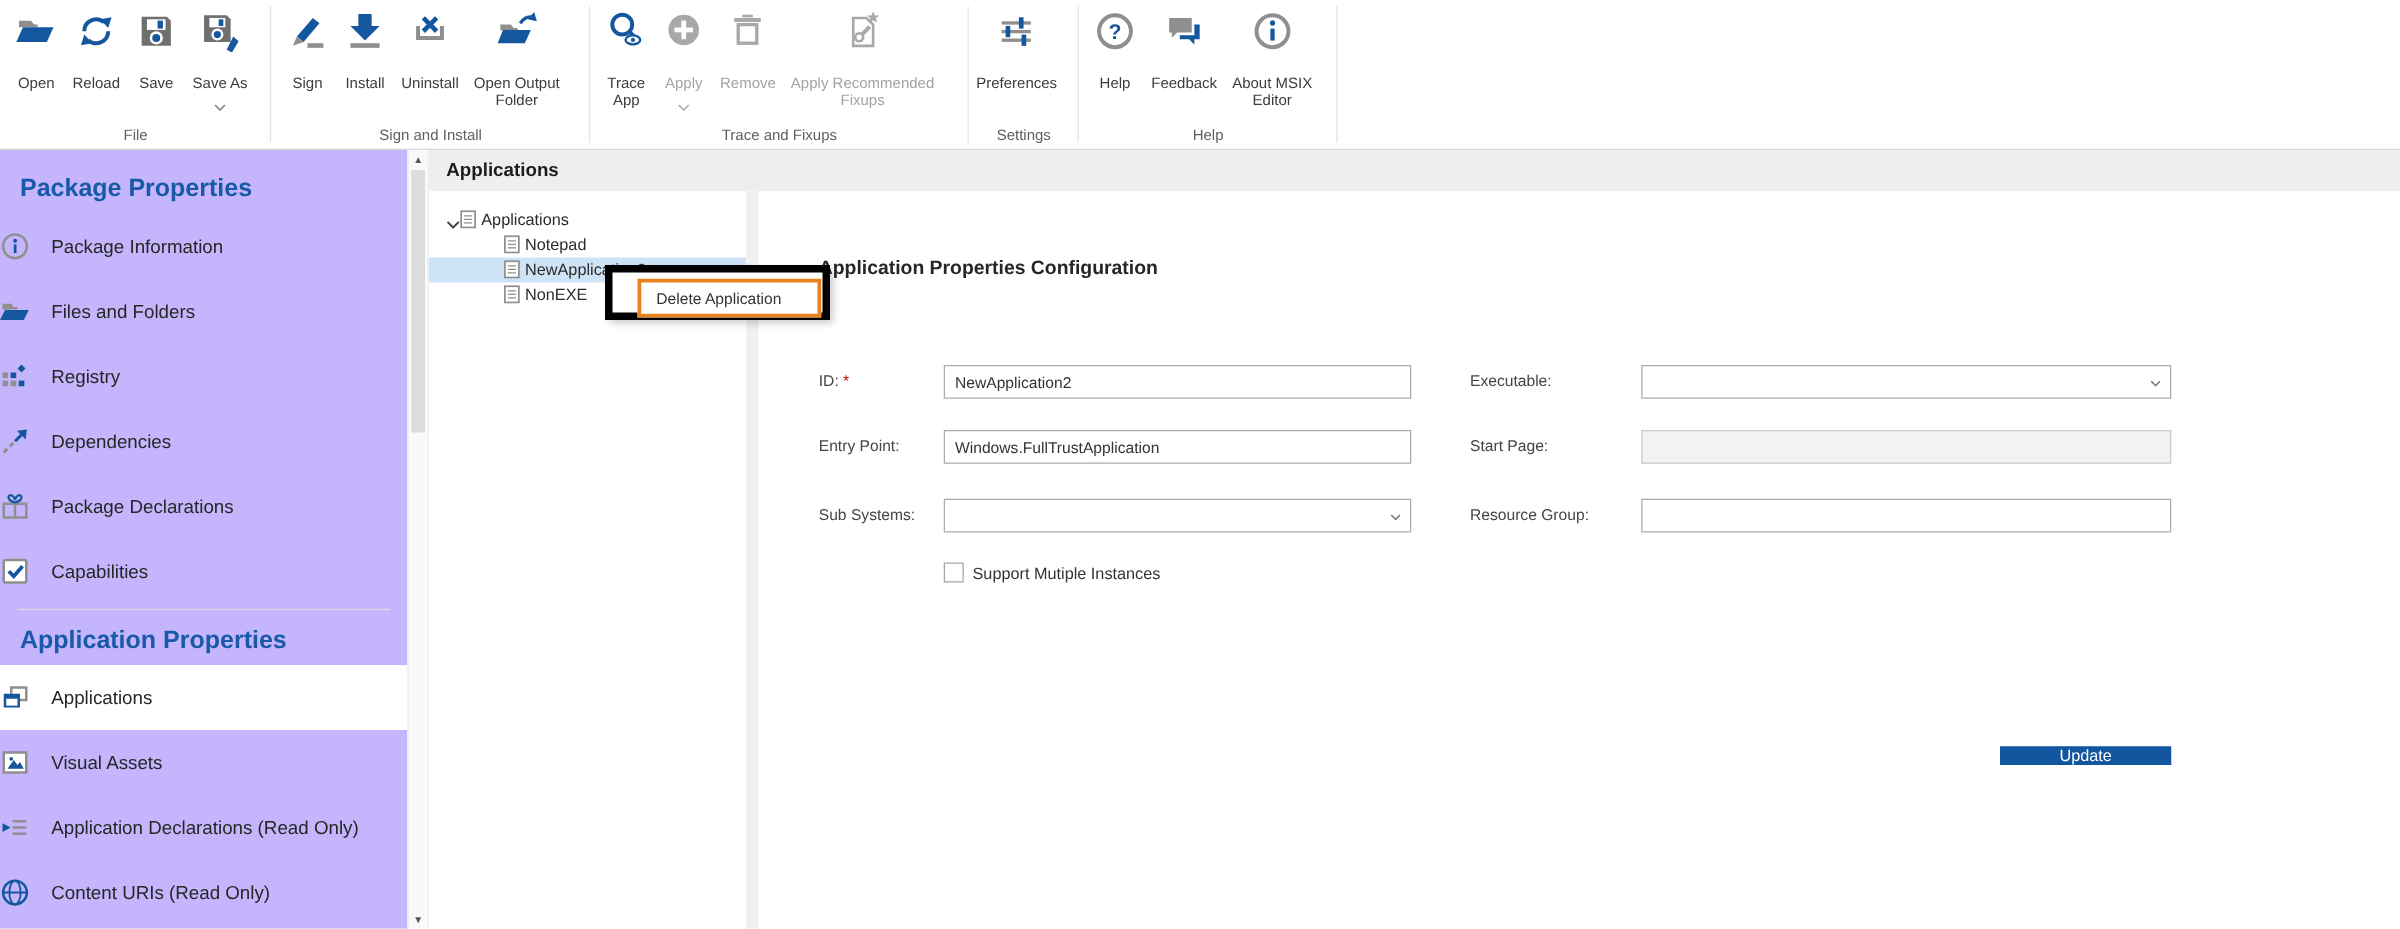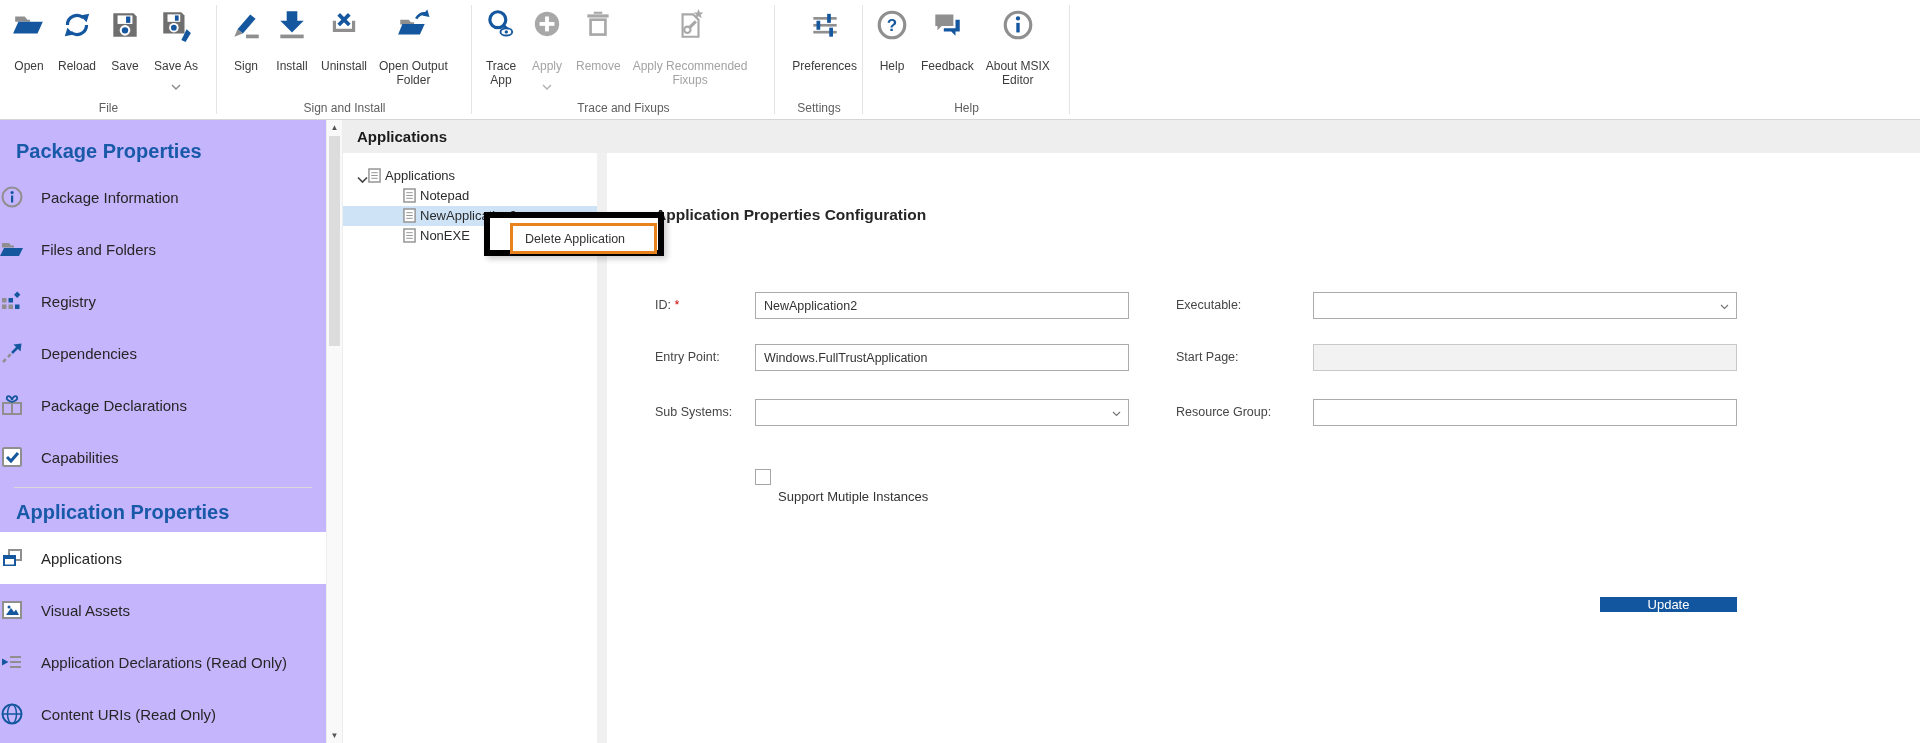--- a/index.html
+++ b/index.html
@@ -60,21 +60,21 @@
   .form-heading { position:absolute; left:48px; top:53px; font-size:15.5px; font-weight:bold; color:#262626; }
   .fld-label { position:absolute; font-size:12.5px; color:#454545; line-height:27px; height:27px; white-space:nowrap; }
   .req { color:#cc0000; }
   .txt { position:absolute; height:27px; border:1px solid #ababab; font-size:12.5px; color:#333;
     padding:0 8px; font-family:inherit; background:#fff; outline:none; }
   .txt.dis { background:#f2f2f2; border-color:#c9c9c9; }
   .combo { position:absolute; height:27px; border:1px solid #ababab; background:#fff; }
   .combo svg { position:absolute; right:7px; top:11px; }
   .cb-row { position:absolute; left:148px; top:297px; display:flex; align-items:center; gap:7px; }
   .cb-box { width:16px; height:16px; border:1px solid #a6a6a6; background:#fff; }
-  .cb-label { font-size:13px; color:#333;margin-top:39px; }
+  .cb-label { font-size:13px; color:#333; }
   .update-btn { position:absolute; left:993px; top:444px; width:137px; height:15px;
     background:#11569e; color:#fff; font-size:13px; border:none; font-family:inherit;
     display:flex; align-items:center; justify-content:center; cursor:default; }
 
   
   .context-menu { position:absolute; left:484px; top:212px; width:180px; height:44px;
     background:#fff; border:6px solid #000000; box-shadow:3px 3px 6px rgba(0,0,0,.2); z-index:10; }
   .menu-item { position:absolute; left:20px; top:5px; width:147px; height:31px;
     border:3px solid #e8821c; background:#fff; display:flex; align-items:center;
     padding-left:12px; font-size:12.5px; color:#333; cursor:default; }
@@ -252,21 +252,21 @@
           </svg>
       </span>
       <span class="rb-lbl">
           <span>Apply Recommended</span>
           <span>Fixups</span>
         </span>
     </div>
     <div class="rb-group-label">Trace and Fixups</div>
   </div>
 
-  <div class="rb-group" style="width:88px; justify-content:flex-end; padding-left:0">
+  <div class="rb-group" style="width:88px; justify-content:flex-start; padding-left:0">
     <div class="rb-btn">
       <span class="rb-ic">
         <svg width="34" height="34" viewBox="0 0 32 32">
             <g fill="#8f8f8f">
               <rect x="5" y="8.5" width="22" height="2.5"></rect>
               <rect x="5" y="15" width="22" height="2.5"></rect>
               <rect x="5" y="21.5" width="22" height="2.5"></rect>
             </g>
             <g fill="#15579e">
               <rect x="18" y="5.5" width="3.5" height="8.5"></rect>

